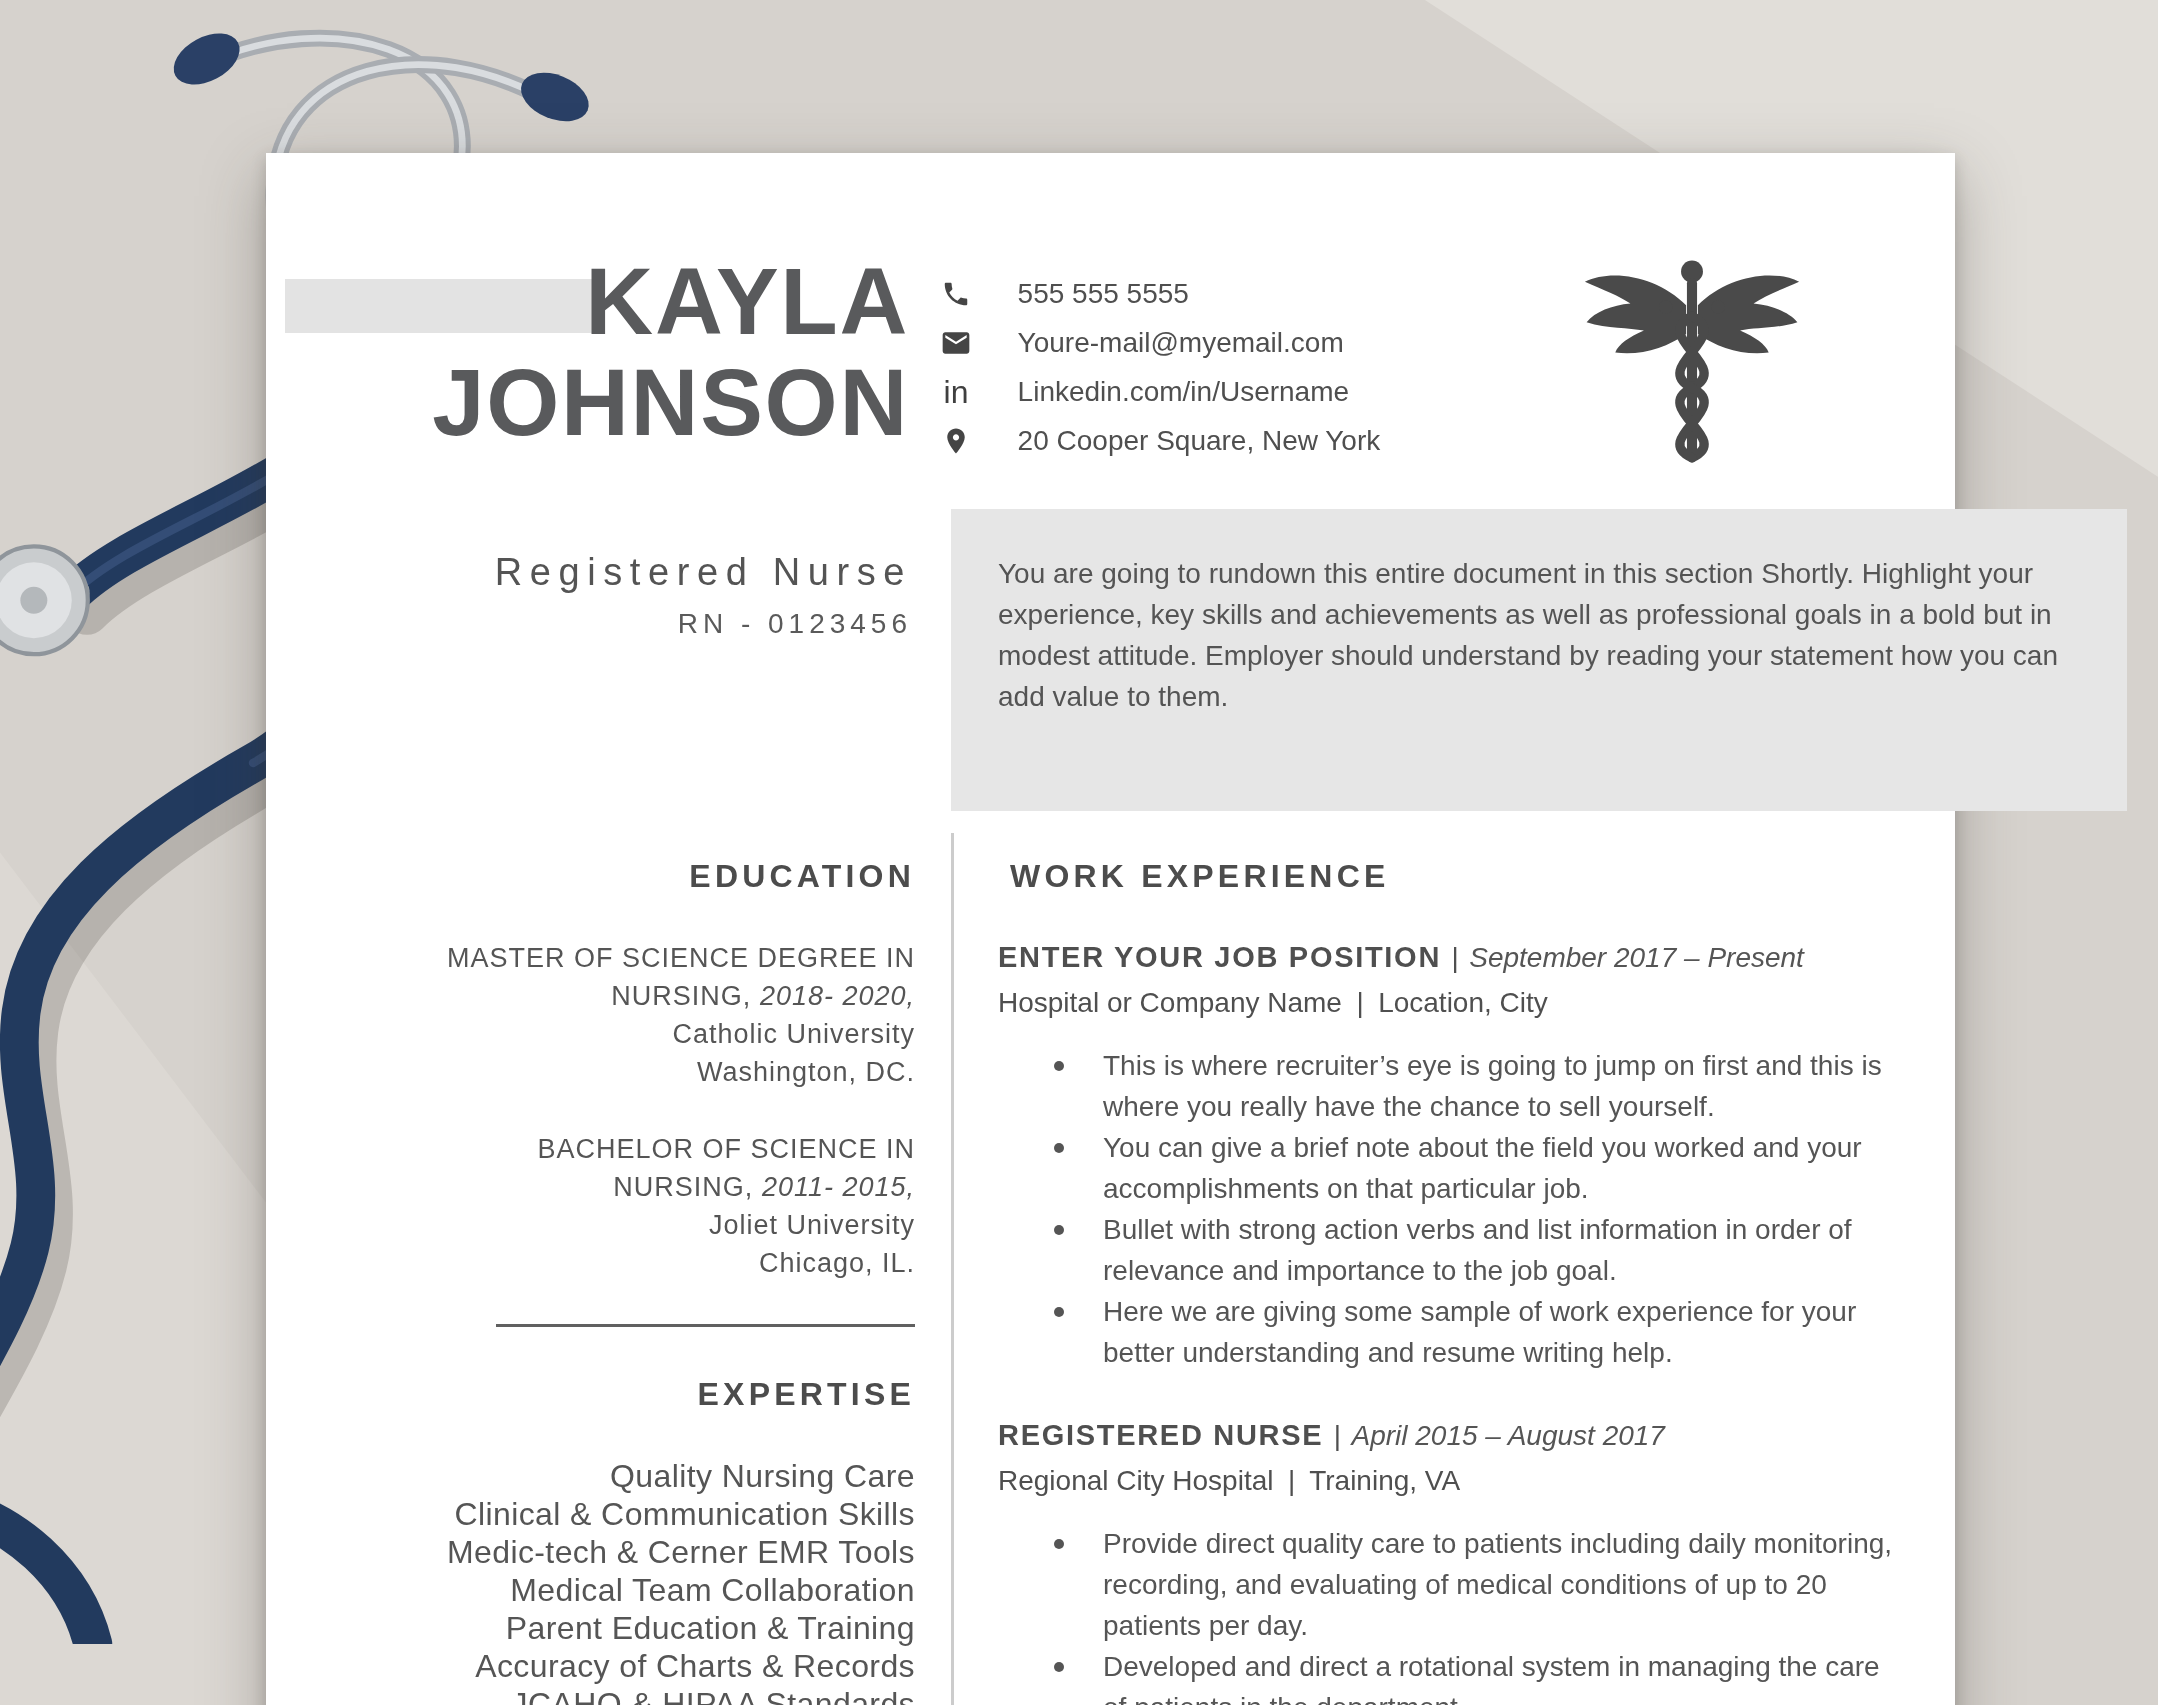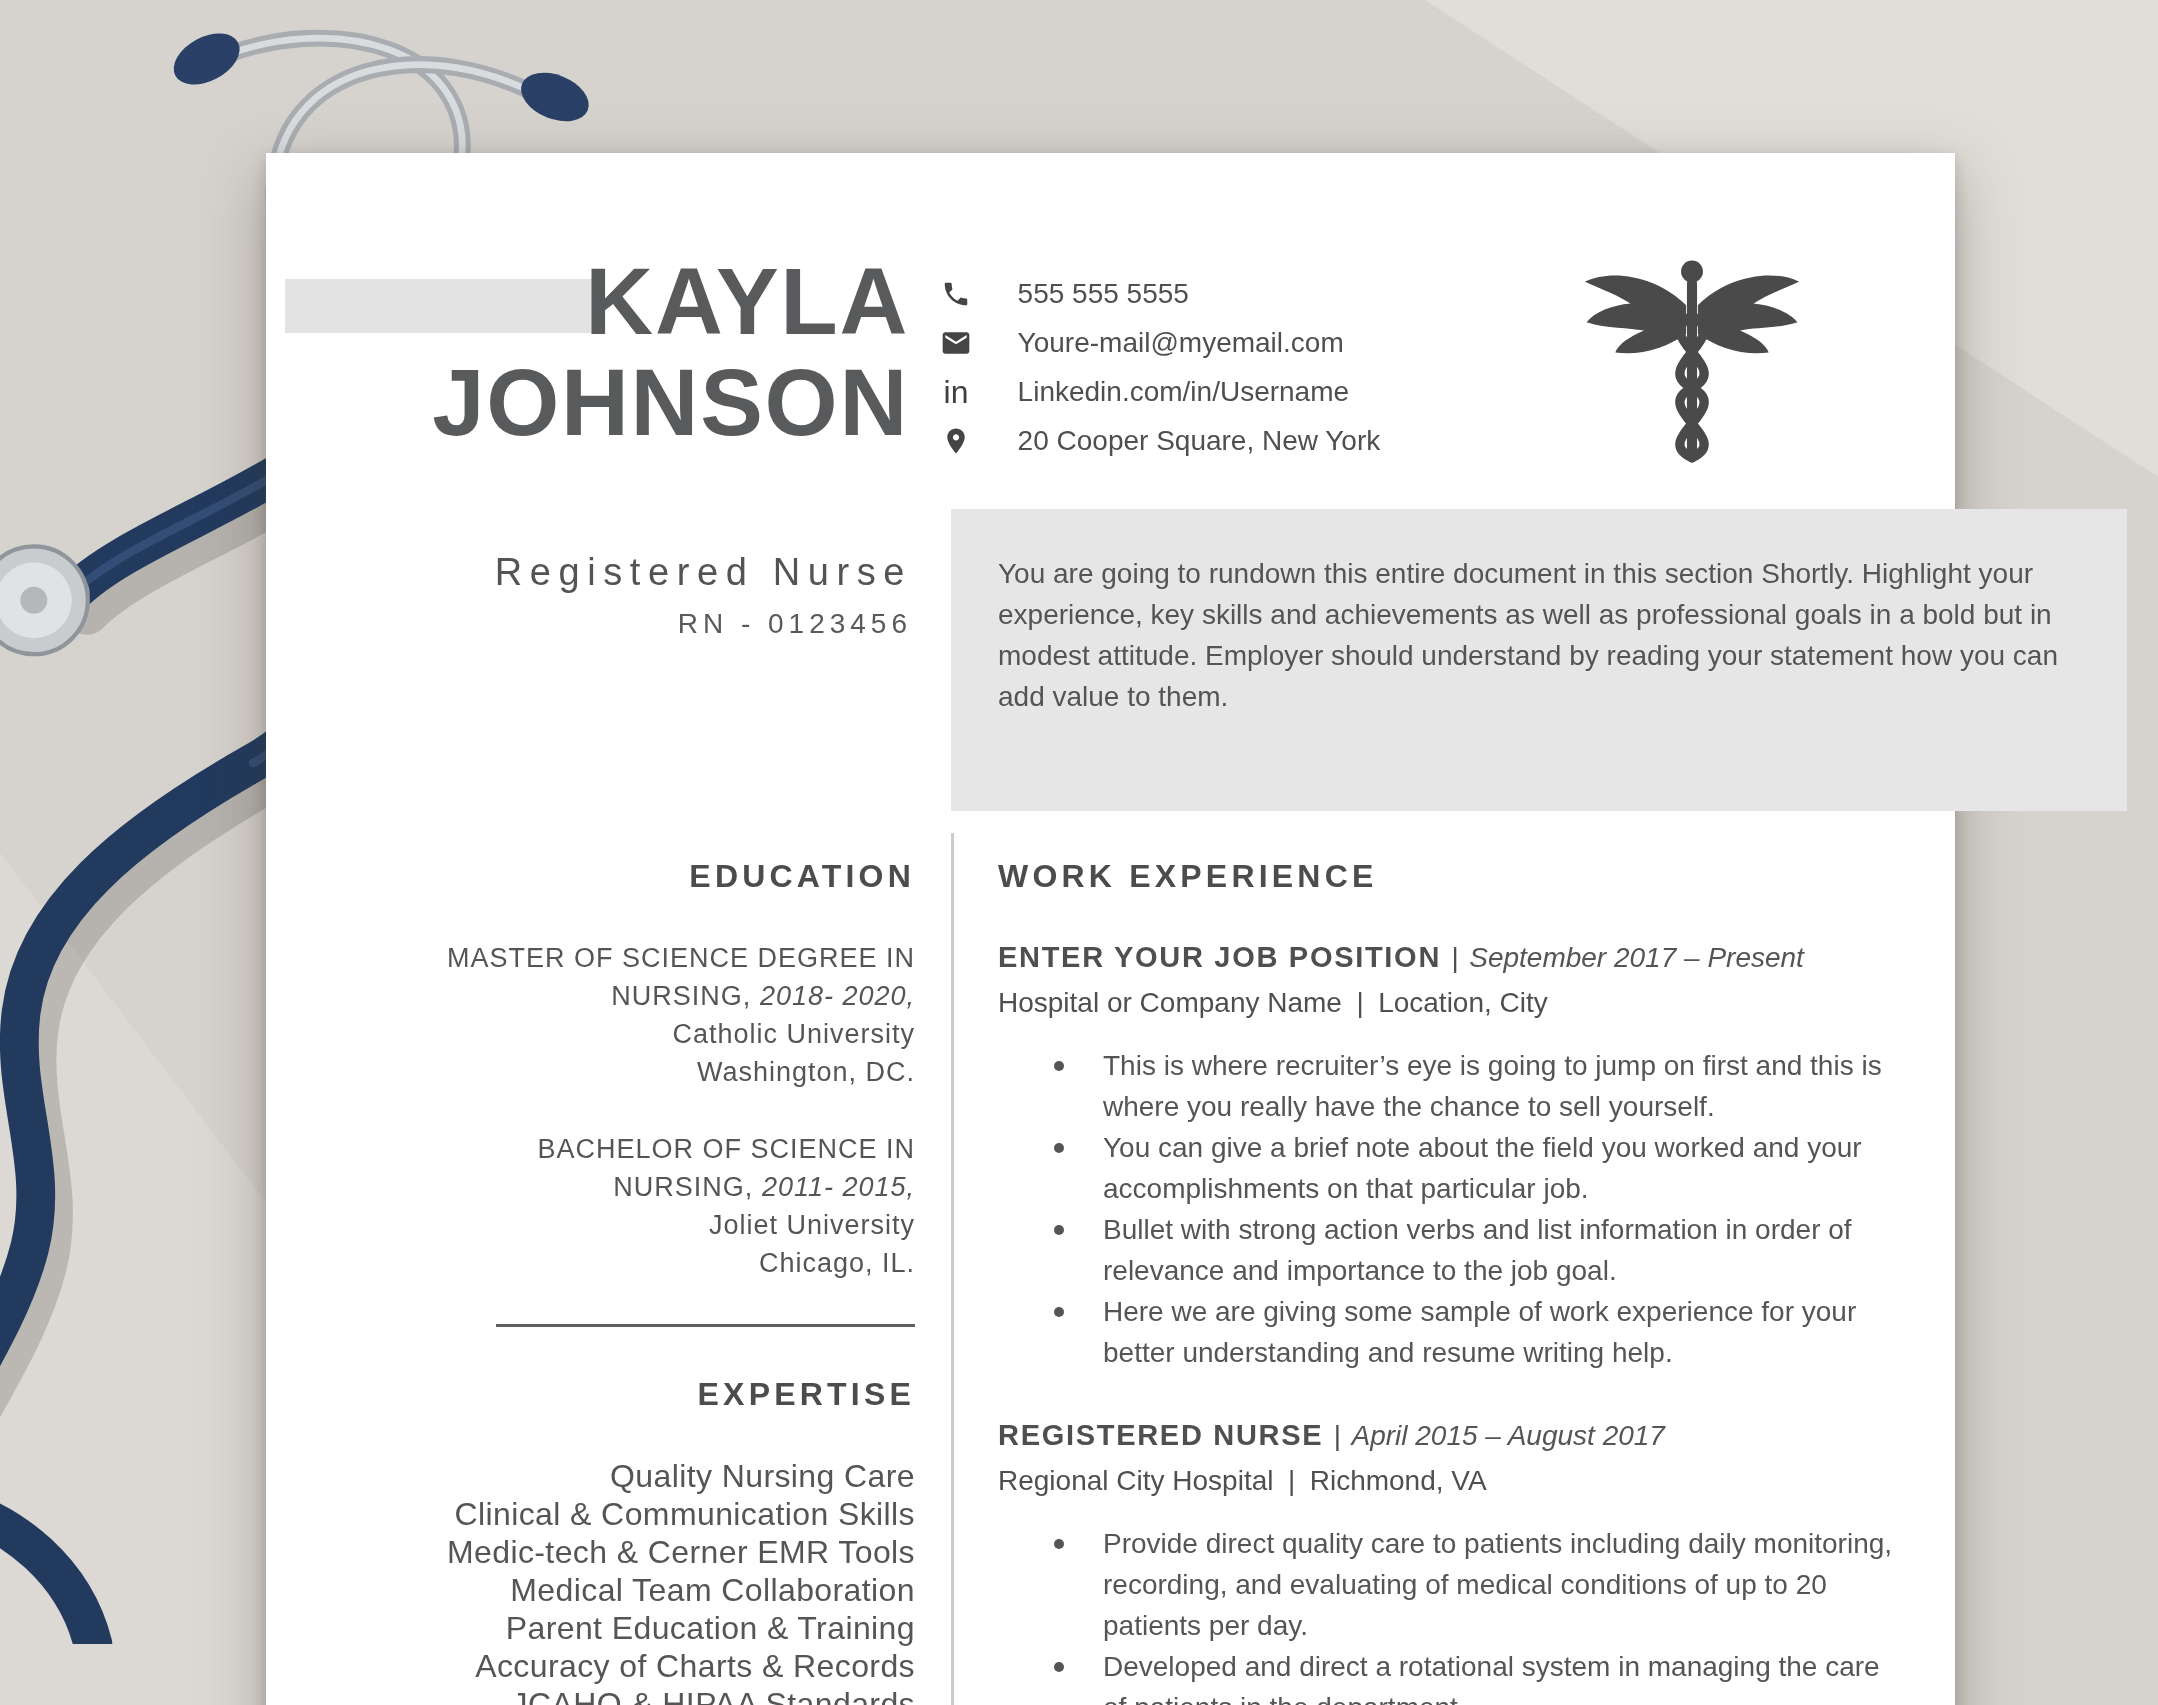--- a/index.html
+++ b/index.html
@@ -39,21 +39,21 @@
   .rn-license { margin-top:13.5px; font-size:28px; letter-spacing:5px; color:#5a5a5a; }
   .summary-box { position:absolute; left:685px; top:356px; width:1176px; height:302px;
                  background:#e6e6e6; padding:44px 59px 0 47px; }
   .summary-box p { font-size:28px; line-height:41px; color:#545454; }
 
   
   .v-divider { position:absolute; left:685px; top:680px; width:2.5px; height:1091px; background:#cccccc; }
   .left-col  { position:absolute; left:0; top:705px; width:649px; text-align:right; }
   .right-col { position:absolute; left:732px; top:705px; width:909px; }
 
-  .sec-heading { font-size:32px; font-weight:700; letter-spacing:4.2px; color:#4c4c4c; line-height:37px; }
+  .sec-heading { font-size:32px; font-weight:700; letter-spacing:4.2px; color:#4c4c4c; line-height:37px;padding-left:12px; }
   .left-col .sec-heading { margin-bottom:44px; }
   .right-col .sec-heading { margin-bottom:44px; }
 
   .edu-entry { margin-bottom:39px; }
   .edu-entry .line { font-size:27px; line-height:38px; letter-spacing:1px; color:#555;text-align:right; }
   .italic { font-style:italic; }
 
   .hr-line { width:419px; height:3.4px; background:#606060; margin:42px 0 0 auto; }
   .expertise-heading { margin-top:49px; margin-bottom:47px; }
   .skill-list { list-style:none; }
@@ -242,21 +242,21 @@
 
       <div class="job">
         <div class="job-head">
           <span class="job-pos">REGISTERED NURSE</span>
           <span class="pipe">|</span>
           <span class="job-dates">April 2015 – August 2017</span>
         </div>
         <div class="job-sub">
           <span>Regional City Hospital</span>
           <span class="pipe">|</span>
-          <span>Richmond, VA</span>
+          <span>Training, VA</span>
         </div>
         <ul class="bullets">
           <li>Provide direct quality care to patients including daily monitoring, recording, and evaluating of medical conditions of up to 20 patients per day.</li>
           <li>Developed and direct a rotational system in managing the care of patients in the department</li>
         </ul>
       </div>
     </main>
 
   </div>
 </div>

